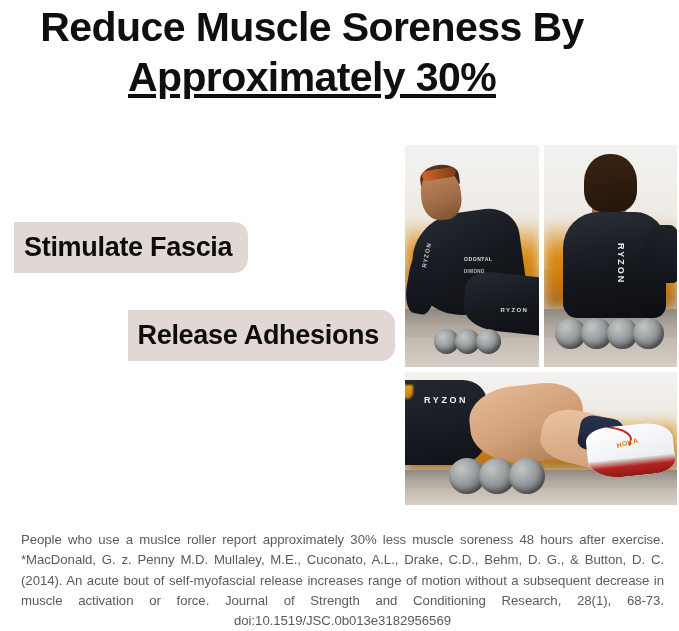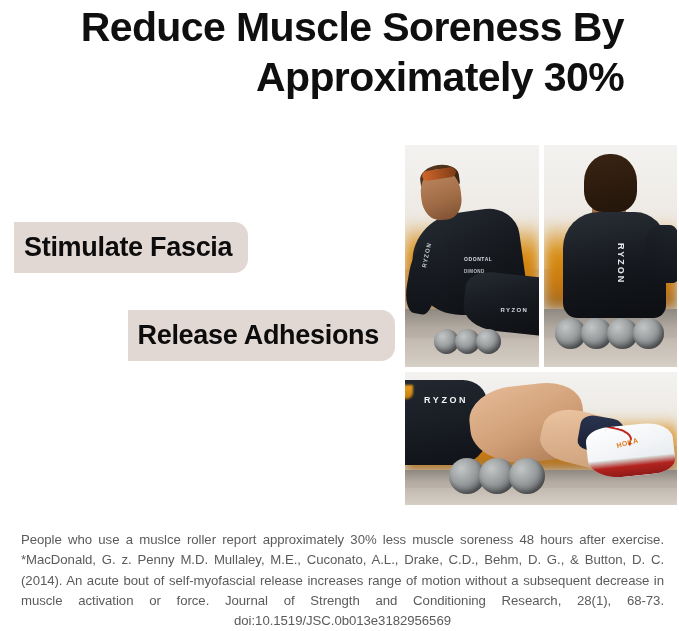--- a/index.html
+++ b/index.html
@@ -15,30 +15,30 @@
     font-family: "Liberation Sans", sans-serif;
     -webkit-font-smoothing: antialiased;
   }
 
   
   .headline {
     position: absolute;
     left: 0;
     top: 2px;
     width: 624px;
-    text-align: right;
+    text-align: center;
     color: #100f10;
     font-family: "Liberation Sans", sans-serif;
     font-weight: bold;
     font-size: 41px;
     line-height: 50px;
     letter-spacing: -0.6px;
   }
   .headline .line1 { display: block; }
-  .headline .line2 { display: block; }
+  .headline .line2 { display: block; text-decoration: underline; }
 
   
   .features {
     position: absolute;
     left: 0;
     top: 186px;
     width: 395px;
   }
   .pill {
     display: inline-block;

